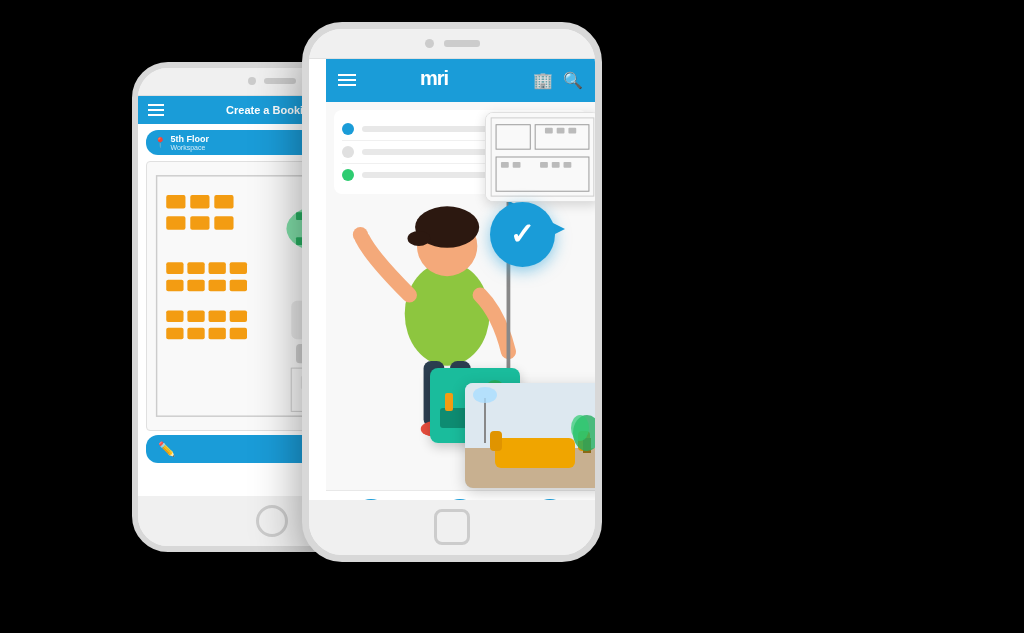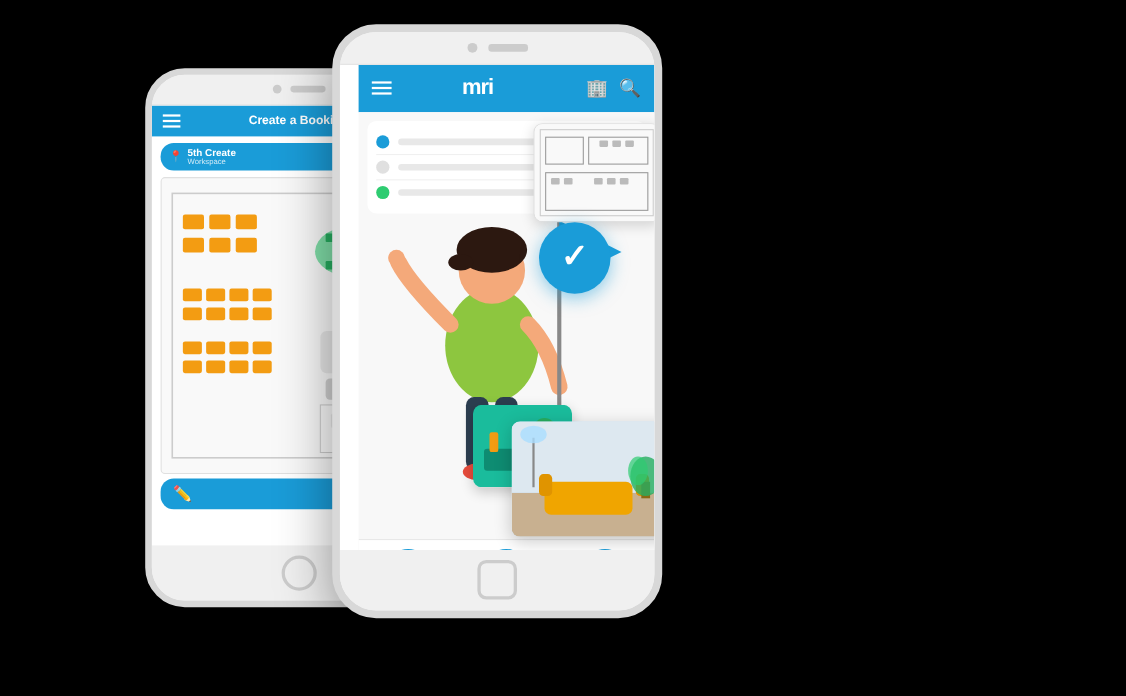--- a/index.html
+++ b/index.html
@@ -363,21 +363,21 @@
             <span></span>
             <span></span>
         </div>
         <div class="back-header-title">Create a Booking</div>
         <div class="back-header-icon">🏢</div>
       </div>
 
       <div class="floor-selector">
         <span class="pin-icon">📍</span>
         <div>
-          <div class="floor-selector-text">5th Create</div>
+          <div class="floor-selector-text">5th Floor</div>
           <div class="floor-selector-sub">Workspace</div>
         </div>
       </div>
 
       <div class="floor-plan">
         <svg viewBox="0 0 260 270" xmlns="http://www.w3.org/2000/svg">
 
           <rect x="10" y="10" width="240" height="250" fill="none" stroke="#ccc" stroke-width="1.5"></rect>
 
           <rect x="20" y="30" width="20" height="14" rx="2" fill="#f39c12"></rect>

